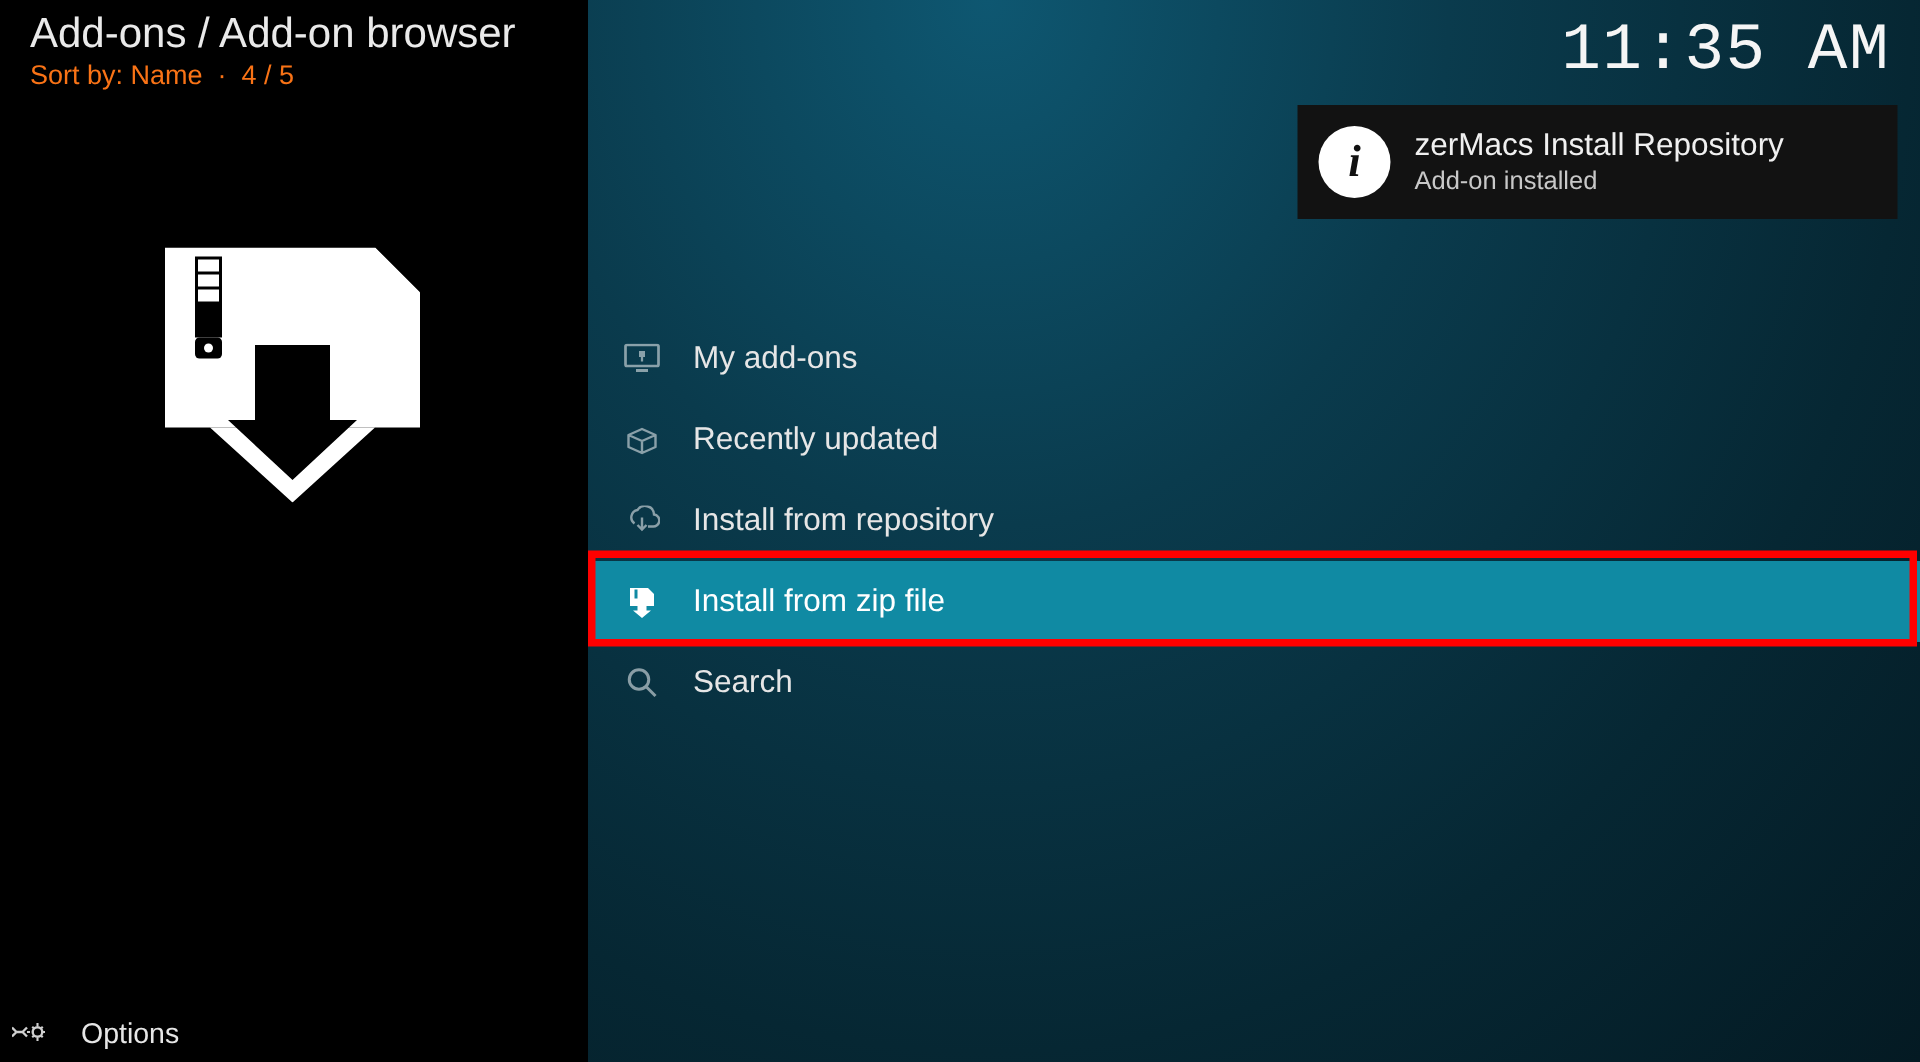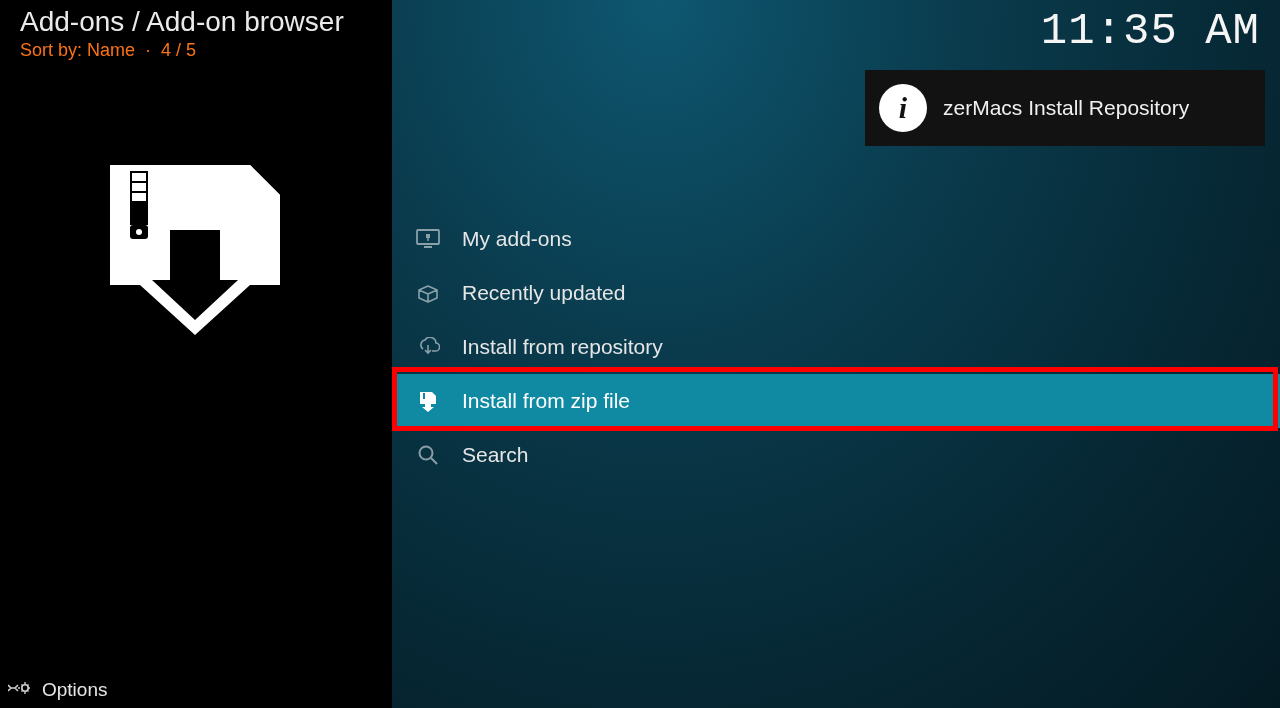--- a/index.html
+++ b/index.html
@@ -1,38 +1,38 @@
 <!DOCTYPE html>
 <html><head>
 <meta charset="utf-8">
 <style>
   * { margin: 0; padding: 0; box-sizing: border-box; }
   html, body { width: 1280px; height: 708px; overflow: hidden; font-family: Arial, Helvetica, sans-serif; background: #000; color: #fff; }
   .app { position: relative; width: 1280px; height: 708px; display: flex; }
   .sidebar { width: 392px; height: 100%; background: #000; position: relative; }
   .main { flex: 1; height: 100%; background: radial-gradient(ellipse at 30% 0%, #0e5771 0%, #0a3b4d 35%, #062733 70%, #041a23 100%); position: relative; text-align: center; }
-  .header { position: absolute; top: 6px; left: 20px; right: 20px; display: flex; justify-content: space-between; align-items: flex-start; z-index: 2; }
+  .header { position: absolute; top: 6px; left: 20px; right: 20px; display: flex; justify-content: space-between; align-items: center; z-index: 2; }
   .breadcrumb { font-size: 28px; font-weight: 400; color: #eaeaea; }
   .sortline { font-size: 18px; color: #f97316; margin-top: 2px; }
   .clock { font-size: 44px; font-weight: 300; color: #f5f5f5; letter-spacing: 1px; font-family: Liberation Mono, monospace; }
   .sidebar-icon { position: absolute; top: 165px; left: 100px; width: 190px; }
   .menu { position: absolute; top: 212px; left: 0; right: 0; }
   .menu-item { display: flex; align-items: center; height: 54px; padding-left: 24px; cursor: pointer; }
   .menu-item .micon { width: 24px; height: 24px; margin-right: 22px; opacity: 0.65; display:flex; align-items:center; justify-content:center; }
   .menu-item .mlabel { font-size: 21px; color: #e6e6e6; font-weight: 400; }
   .menu-item.selected { background: #108aa3; }
   .menu-item.selected .mlabel { color: #fff; }
   .menu-item.selected .micon { opacity: 1; }
   .highlight-box { position: absolute; border: 5px solid #ff0000; pointer-events: none; }
   .notification { position: absolute; top: 70px; right: 15px; width: 400px; height: 76px; background: #121212; display: flex; align-items: center; padding: 0 14px; gap: 16px; z-index: 3; }
   .notif-icon { width: 48px; height: 48px; border-radius: 50%; background: #fff; display: flex; align-items: center; justify-content: center; flex-shrink: 0; }
   .notif-icon span { font-family: Georgia, 'Times New Roman', serif; font-style: italic; font-weight: bold; font-size: 30px; color: #111; }
   .notif-text .title { font-size: 21px; color: #f0f0f0; white-space: nowrap; }
   .notif-text .sub { font-size: 17px; color: #c8c8c8; margin-top: 2px; }
-  .footer { position: absolute; left: 0; bottom: 0; height: 36px; width: 392px; background: #000; display: flex; align-items: center; padding-left: 8px; gap: 12px; }
+  .footer { position: absolute; left: 0; bottom: 0; height: 36px; width: 392px; background: #000; display: flex; align-items: center; padding-left: 8px; gap: 24px; }
   .footer .flabel { font-size: 19px; color: #e6e6e6; }
   .footer svg { opacity: .9; }
 </style>
 </head>
 <body>
 
 <div class="app">
 
   <div class="header">
     <div>
@@ -125,20 +125,21 @@
 
     <div class="highlight-box" style="top:367px; left:0; width:886px; height:64px;"></div>
   </div>
 
   <div class="notification">
     <div class="notif-icon">
         <span>i</span>
       </div>
     <div class="notif-text">
       <div class="title">zerMacs Install Repository</div>
+      <div class="sub">Add-on installed</div>
     </div>
   </div>
 
   <div class="footer">
     <span>
       <svg width="22" height="20" viewBox="0 0 22 20">
           <path d="M3 10 L0 7 M3 10 L0 13 M3 10 H7 M7 10 L10 7 M7 10 L10 13" stroke="#e6e6e6" stroke-width="1.6" fill="none"></path>
           <circle cx="17" cy="10" r="3.2" fill="none" stroke="#e6e6e6" stroke-width="1.6"></circle>
           <path d="M17 4 v2 M17 14 v2 M12 10 h-2 M22 10 h-2 M13.5 6.5 l1.2 1.2 M20.5 13.5 l-1.2 -1.2 M13.5 13.5 l1.2 -1.2 M20.5 6.5 l-1.2 1.2" stroke="#e6e6e6" stroke-width="1.4"></path>
         </svg>

